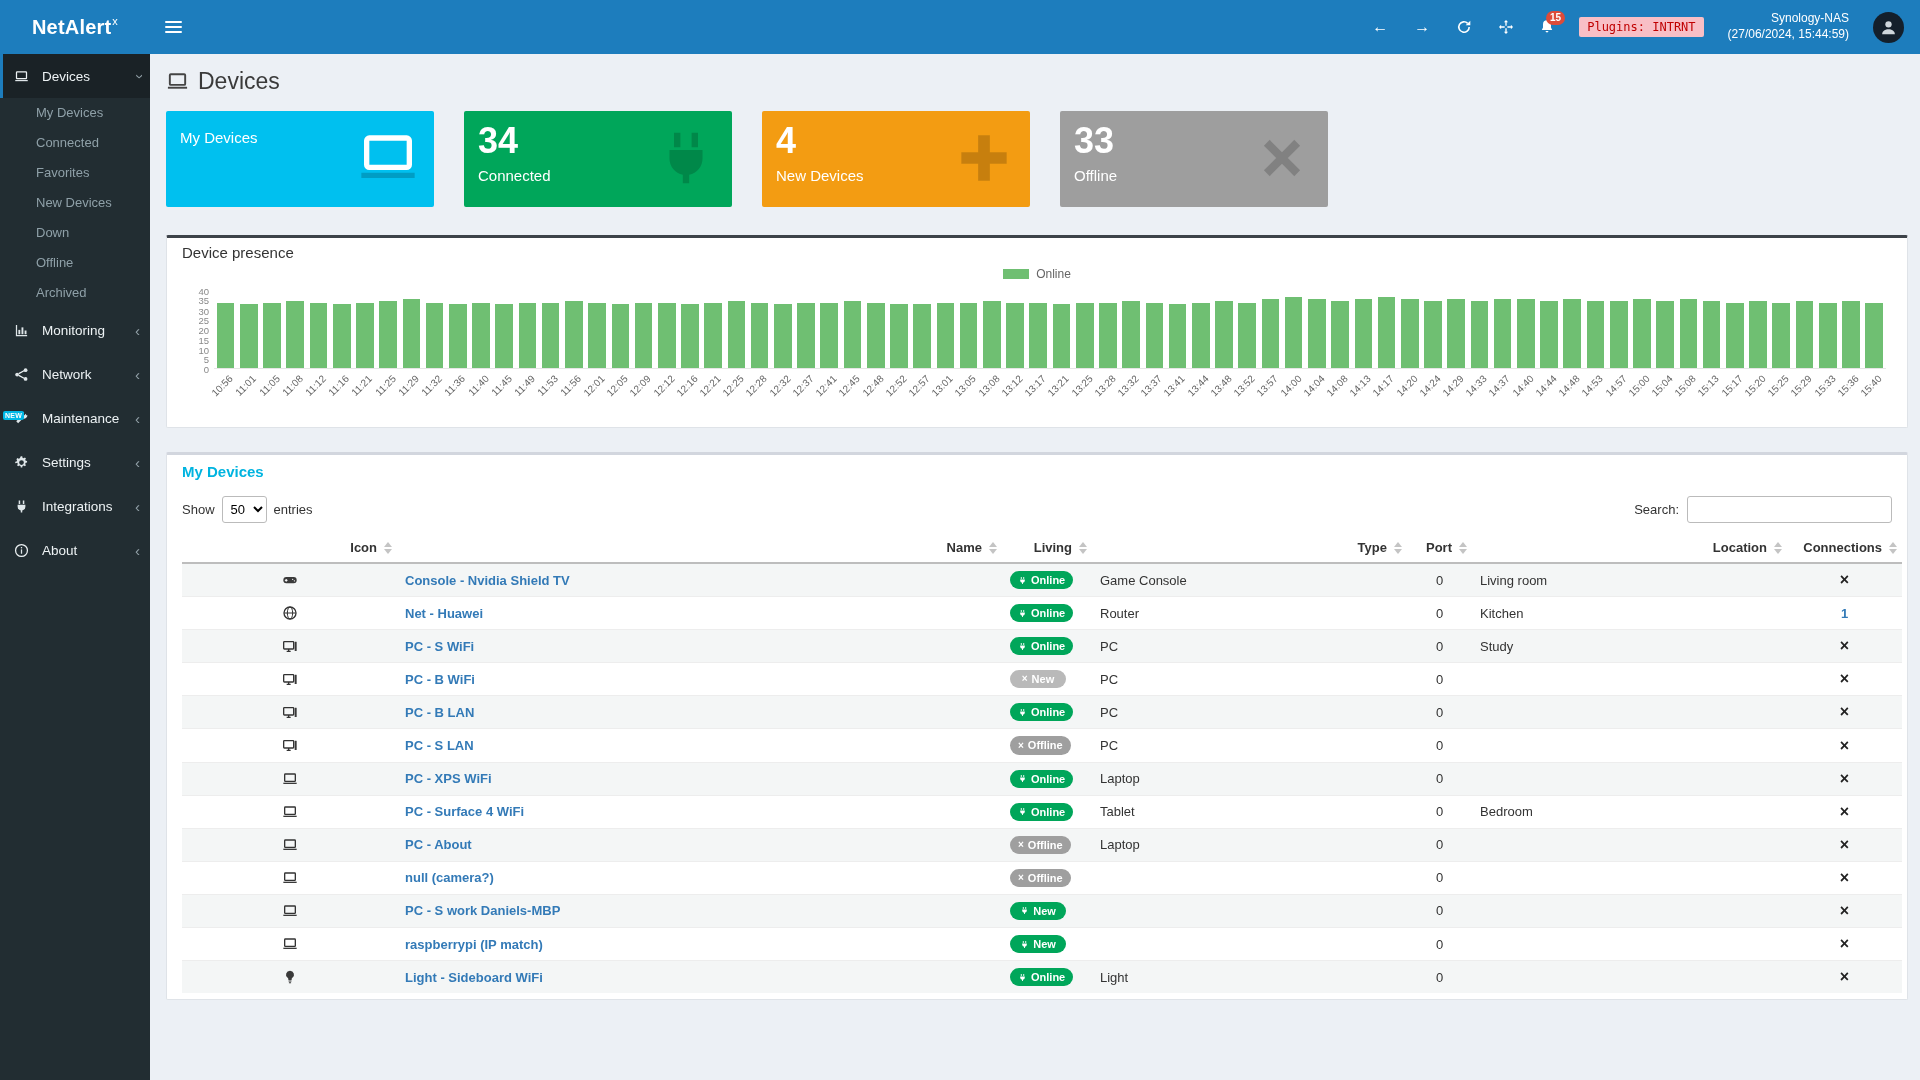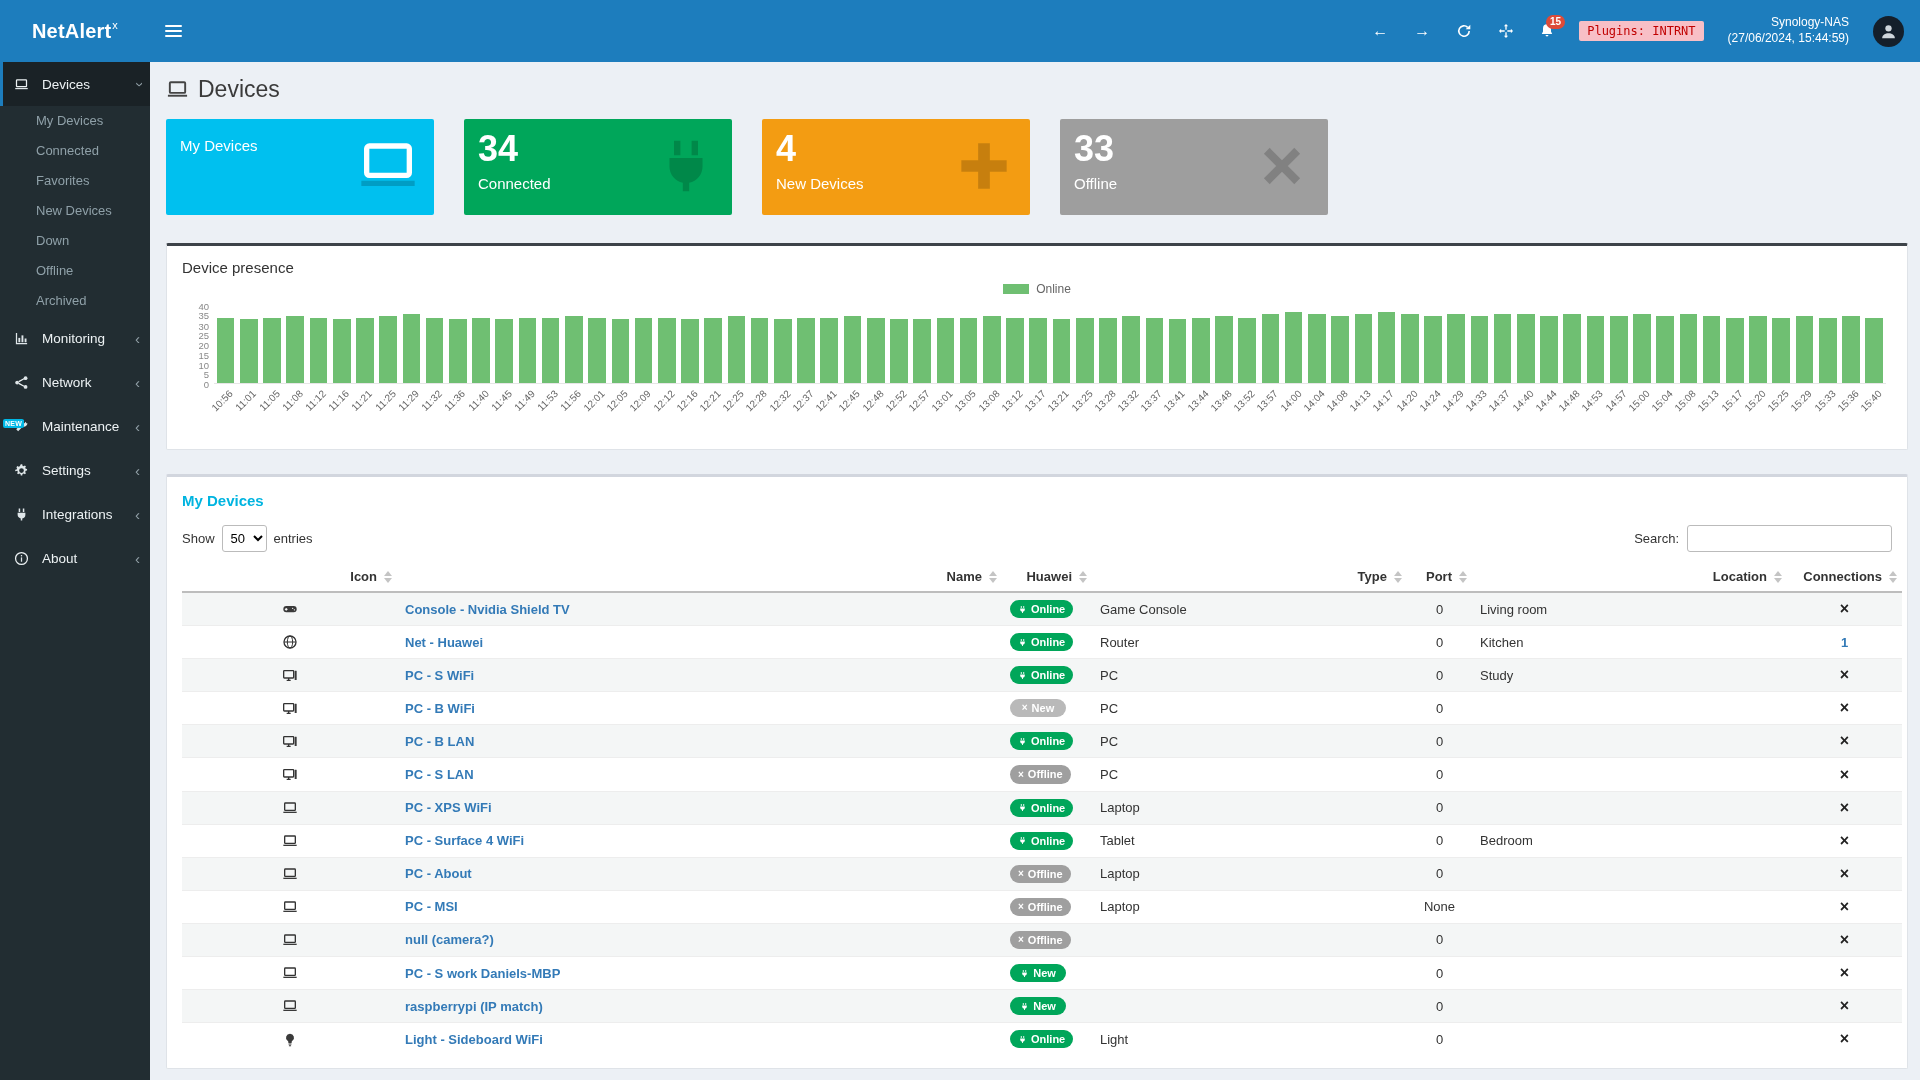--- a/index.html
+++ b/index.html
@@ -3,21 +3,21 @@
 <meta charset="utf-8">
 <style>
 :root{
   --accent:#1d7dbd; --bar:#6fbf72; --link:#337ab7; --danger:#dd4b39; --panel-title:#00b4e0;
 }
 *{box-sizing:border-box}
 html,body{margin:0;padding:0}
 body{width:1920px;height:1080px;overflow:hidden;font-family:"Liberation Sans",sans-serif;background:#ecf0f5;color:#333}
 
 
-.navbar{height:62px;background:var(--accent);display:flex;align-items:stretch;color:#fff}
+.navbar{height:54px;background:var(--accent);display:flex;align-items:stretch;color:#fff}
 .logo{width:150px;display:flex;align-items:center;justify-content:center;font-size:20px;letter-spacing:.2px}
 .logo b{font-weight:700}
 .logo sup{font-size:11px;position:relative;top:-6px;margin-left:1px}
 .nav-toggle{width:46px;display:flex;flex-direction:column;justify-content:center;align-items:center;gap:3px;cursor:pointer}
 .nav-toggle i{display:block;width:17px;height:2px;background:#fff;border-radius:1px}
 .nav-right{margin-left:auto;display:flex;align-items:center;gap:24px;padding-right:16px}
 .nav-ic{color:#fff;font-size:16px;width:18px;text-align:center;cursor:pointer}
 .nav-ic svg{width:16px;height:16px;fill:#fff;display:block;margin:auto}
 .bell-wrap{position:relative;cursor:pointer}
 .badge-count{position:absolute;top:-8px;right:-10px;background:var(--danger);color:#fff;font-size:10px;line-height:1;padding:2px 4px;border-radius:8px;font-weight:700}
@@ -44,21 +44,21 @@
 .page-title{display:flex;align-items:center;gap:9px;font-size:23px;color:#3a3a3a;margin:4px 0 16px;font-weight:500}
 .page-title svg{width:23px;height:23px;fill:#444}
 
 .stat-row{display:flex;gap:30px;margin-bottom:28px}
 .small-box{width:268px;height:96px;border-radius:2px;color:#fff;position:relative;padding:11px 14px;cursor:pointer}
 .small-box .num{font-size:36px;font-weight:700;line-height:1.05}
 .small-box .lbl{font-size:15px;margin-top:7px}
 .big-ic{position:absolute;right:14px;top:15px}
 .big-ic svg{width:64px;height:64px;fill:rgba(0,0,0,0.18)}
 
-.panel{background:#fff;border:1px solid #dfe3e8;border-top:3px solid #3d4349;border-radius:2px;padding:13px 15px;margin-bottom:24px}
+.panel{background:#fff;border:1px solid #dfe3e8;border-top:3px solid #3d4349;border-radius:2px;padding:6px 15px;margin-bottom:24px}
 .panel.light-top{border-top:3px solid #d2d6de}
 .presence-title{font-size:15px;color:#333;margin:0 0 6px;font-weight:500}
 .legend{display:flex;align-items:center;justify-content:center;gap:7px;margin:2px 0 10px;font-size:12px;color:#666}
 .legend-swatch{width:26px;height:10px;background:var(--bar)}
 .chart{display:flex;padding-right:6px}
 .yaxis{width:32px;position:relative;height:78px;flex-shrink:0}
 .ytick{position:absolute;right:5px;font-size:9.5px;color:#888;line-height:1}
 .plot-wrap{flex:1;min-width:0}
 .bars{display:flex;align-items:flex-end;height:78px;border-bottom:1px solid #e6e6e6}
 .bar-cell{flex:1;display:flex;align-items:flex-end;justify-content:center;height:100%}
@@ -755,21 +755,21 @@
         <thead>
             <tr>
               <th><span>Icon</span><span class="sort">
                   <i class="s-up"></i>
                   <i class="s-dn"></i>
                 </span></th>
               <th><span>Name</span><span class="sort">
                   <i class="s-up"></i>
                   <i class="s-dn"></i>
                 </span></th>
-              <th><span>Huawei</span><span class="sort">
+              <th><span>Living</span><span class="sort">
                   <i class="s-up"></i>
                   <i class="s-dn"></i>
                 </span></th>
               <th><span>Type</span><span class="sort">
                   <i class="s-up"></i>
                   <i class="s-dn"></i>
                 </span></th>
               <th><span>Port</span><span class="sort">
                   <i class="s-up"></i>
                   <i class="s-dn"></i>
@@ -956,35 +956,20 @@
               <td class="td-type">Laptop</td>
               <td class="td-port">0</td>
               <td class="td-loc"></td>
               <td class="td-conn"><span class="conn-x">×</span></td>
             </tr>
             <tr class="drow">
               <td class="td-icon"><span class="dev-ic"><svg viewBox="0 0 24 24">
                     <rect x="4" y="4.5" width="16" height="11" rx="1" fill="none" stroke="currentColor" stroke-width="2"></rect>
                     <path d="M2 17.5h20v2H2z"></path>
                   </svg></span></td>
-              <td class="td-name"><a class="dev-link" href="#">PC - MSI</a></td>
-              <td class="td-status"><span class="badge offline">
-                  <span class="b-ic">×</span>
-                  <span>Offline</span>
-                </span></td>
-              <td class="td-type">Laptop</td>
-              <td class="td-port">None</td>
-              <td class="td-loc"></td>
-              <td class="td-conn"><span class="conn-x">×</span></td>
-            </tr>
-            <tr class="drow">
-              <td class="td-icon"><span class="dev-ic"><svg viewBox="0 0 24 24">
-                    <rect x="4" y="4.5" width="16" height="11" rx="1" fill="none" stroke="currentColor" stroke-width="2"></rect>
-                    <path d="M2 17.5h20v2H2z"></path>
-                  </svg></span></td>
               <td class="td-name"><a class="dev-link" href="#">null (camera?)</a></td>
               <td class="td-status"><span class="badge offline">
                   <span class="b-ic">×</span>
                   <span>Offline</span>
                 </span></td>
               <td class="td-type"></td>
               <td class="td-port">0</td>
               <td class="td-loc"></td>
               <td class="td-conn"><span class="conn-x">×</span></td>
             </tr>

